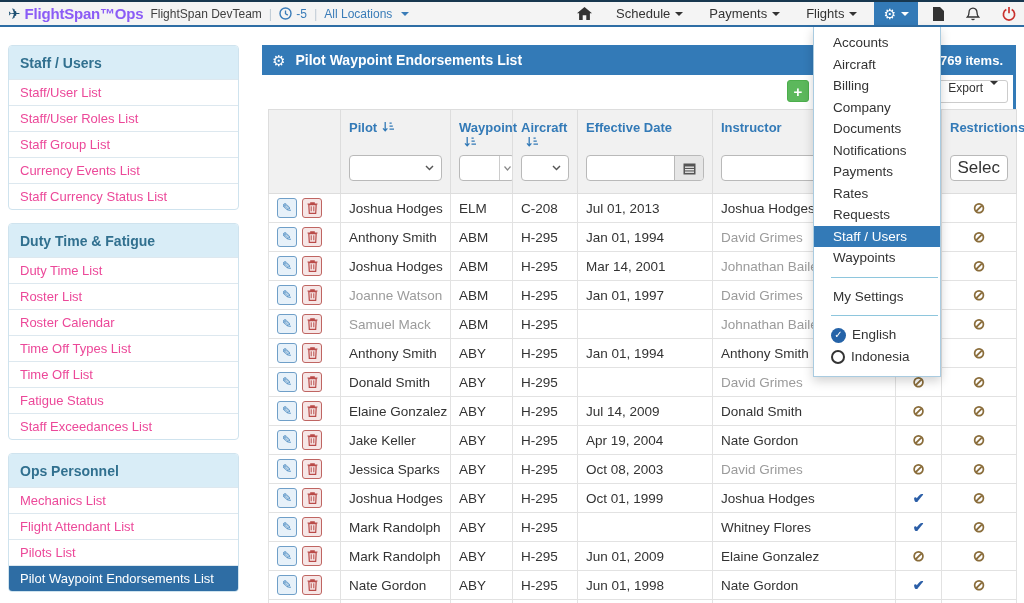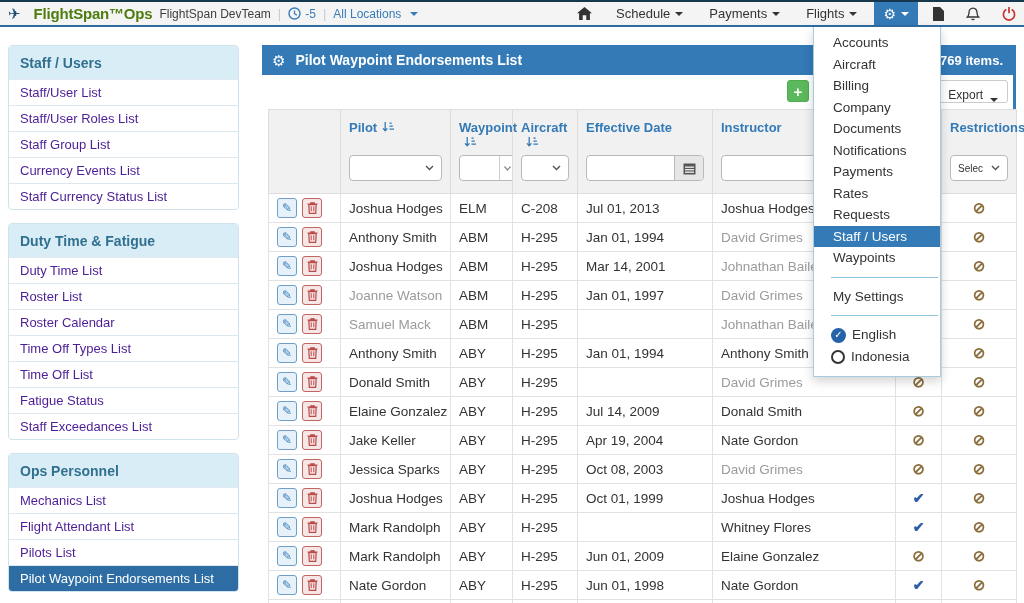--- a/index.html
+++ b/index.html
@@ -10,73 +10,73 @@
   }
 
   
   .navbar {
     position:absolute; top:0; left:0; width:1024px; height:27px;
     background:#f4f4f4; border-top:2px solid #17374f; border-bottom:2px solid #2e6da4;
     display:flex; align-items:center; padding:0 6px;
   }
   .nav-left { display:flex; align-items:center; }
   .brand-icon { color:#1d4f71; font-size:15px; margin:0 4px 0 2px; }
-  .brand { font-weight:bold; color:#4d7c0f; font-size:15px; letter-spacing:-0.2px;margin-left:9px; }
+  .brand { font-weight:bold; color:#8b5cf6; font-size:15px; letter-spacing:-0.2px; }
   .team { color:#404040; font-size:12px; margin-left:7px; }
   .nav-sep { color:#c2cdd6; font-size:13px; margin:0 7px; }
   .nav-blue { color:#3a7cb8; font-size:12px; display:flex; align-items:center; gap:4px; }
   .caret { display:inline-block; width:0; height:0; border-left:4px solid transparent;
            border-right:4px solid transparent; border-top:4px solid currentColor; margin-left:5px; }
   .nav-right { margin-left:auto; display:flex; align-items:center; height:14px; }
   .nav-item { color:#333; font-size:13px; padding:0 13px; display:flex; align-items:center; height:23px; }
   .nav-icon { padding:0 11px; display:flex; align-items:center; height:23px; }
   .gear-btn { background:#337ab7; color:#fff; height:23px; padding:0 9px; display:flex;
               align-items:center; margin:0 4px; }
   .gear-glyph { font-size:14px; line-height:1; }
 
   
   .sidebar { position:absolute; left:8px; top:45px; width:231px; }
   .side-section { border:1px solid #cfe3ee; border-radius:4px; margin-bottom:13px;
                   overflow:hidden; background:#fff; }
   .side-header { background:#d9edf7; color:#31708f; font-weight:bold; font-size:14px;
                  padding:9px 11px 8px; }
-  .side-item { color:#4c1d95; font-size:13px; padding:5px 11px; border-top:1px solid #dde8ef;
+  .side-item { color:#ec4899; font-size:13px; padding:5px 11px; border-top:1px solid #dde8ef;
                line-height:15px; cursor:pointer; }
   .side-item.active { background:#2e6da4; color:#fff; }
 
   
   .panel { position:absolute; left:262px; top:45px; width:754px; height:558px;
            border-right:3px solid #337ab7; background:#fff; }
   .panel-header { background:#337ab7; color:#fff; height:30px; display:flex;
                   align-items:center; padding:0 10px; }
   .panel-title { font-weight:bold; font-size:14px; margin-left:10px; }
   .panel-count { margin-left:auto; font-weight:bold; font-size:13px; }
   .toolbar { position:relative; height:34px; background:#fff; }
   .btn-plus { position:absolute; right:204px; top:5px; width:22px; height:22px;
               background:#5cb85c; border:1px solid #4cae4c; border-radius:3px; color:#fff;
               font-size:15px; font-weight:bold; display:flex; align-items:center;
               justify-content:center; line-height:1; }
   .btn-sm { position:absolute; top:5px; height:23px; background:#fff; border:1px solid #ccc;
-            border-radius:3px; font-size:12px; color:#333; display:flex; align-items:flex-end;
+            border-radius:3px; font-size:12px; color:#333; display:flex; align-items:flex-start;
             padding:0 9px; gap:5px; }
   .btn-reset { right:57px; }
   .btn-export { right:5px; }
   .btn-export .caret { border-top-color:#333; margin-left:2px; }
 
   
   .table-wrap { margin-left:6px; }
   table { border-collapse:collapse; table-layout:fixed; width:748px; font-size:13.5px; }
   thead th { background:#f1f1f1; border:1px solid #ddd; text-align:left; font-weight:bold; }
   th.lbl { color:#337ab7; font-size:13px; padding:10px 8px 2px; border-bottom:none; height:33px; vertical-align:top; }
   th.flt { padding:3px 8px 12px; border-top:none; }
   .sort-ico { margin-left:5px; vertical-align:-1px; }
   .fctl { height:26px; border:1px solid #b9b9b9; border-radius:4px; background:#fff;
           display:flex; align-items:center; }
   .fselect { justify-content:flex-end; padding:0 7px; width:100%; }
-  .fselect .fval { margin-right:auto; font-weight:normal; font-size:10px; color:#333; }
+  .fselect .fval { margin-right:auto; font-weight:normal; font-size:17px; color:#333; }
   .fcombo { width:56px; padding:0; }
   .fcombo .fbox { flex:1; height:100%; }
   .fcombo .faddon { width:15px; height:100%; border-left:1px solid #ccc; display:flex;
                     align-items:center; justify-content:center; }
   .ftext { width:100%; }
   .ftext.narrow { width:160px; }
   .fdate { width:100%; padding:0; overflow:hidden; }
   .fdate .fbox { flex:1; height:100%; }
   .fdate .faddon { width:29px; height:100%; background:#e6e6e6; border-left:1px solid #b9b9b9;
                    display:flex; align-items:center; justify-content:center; }

